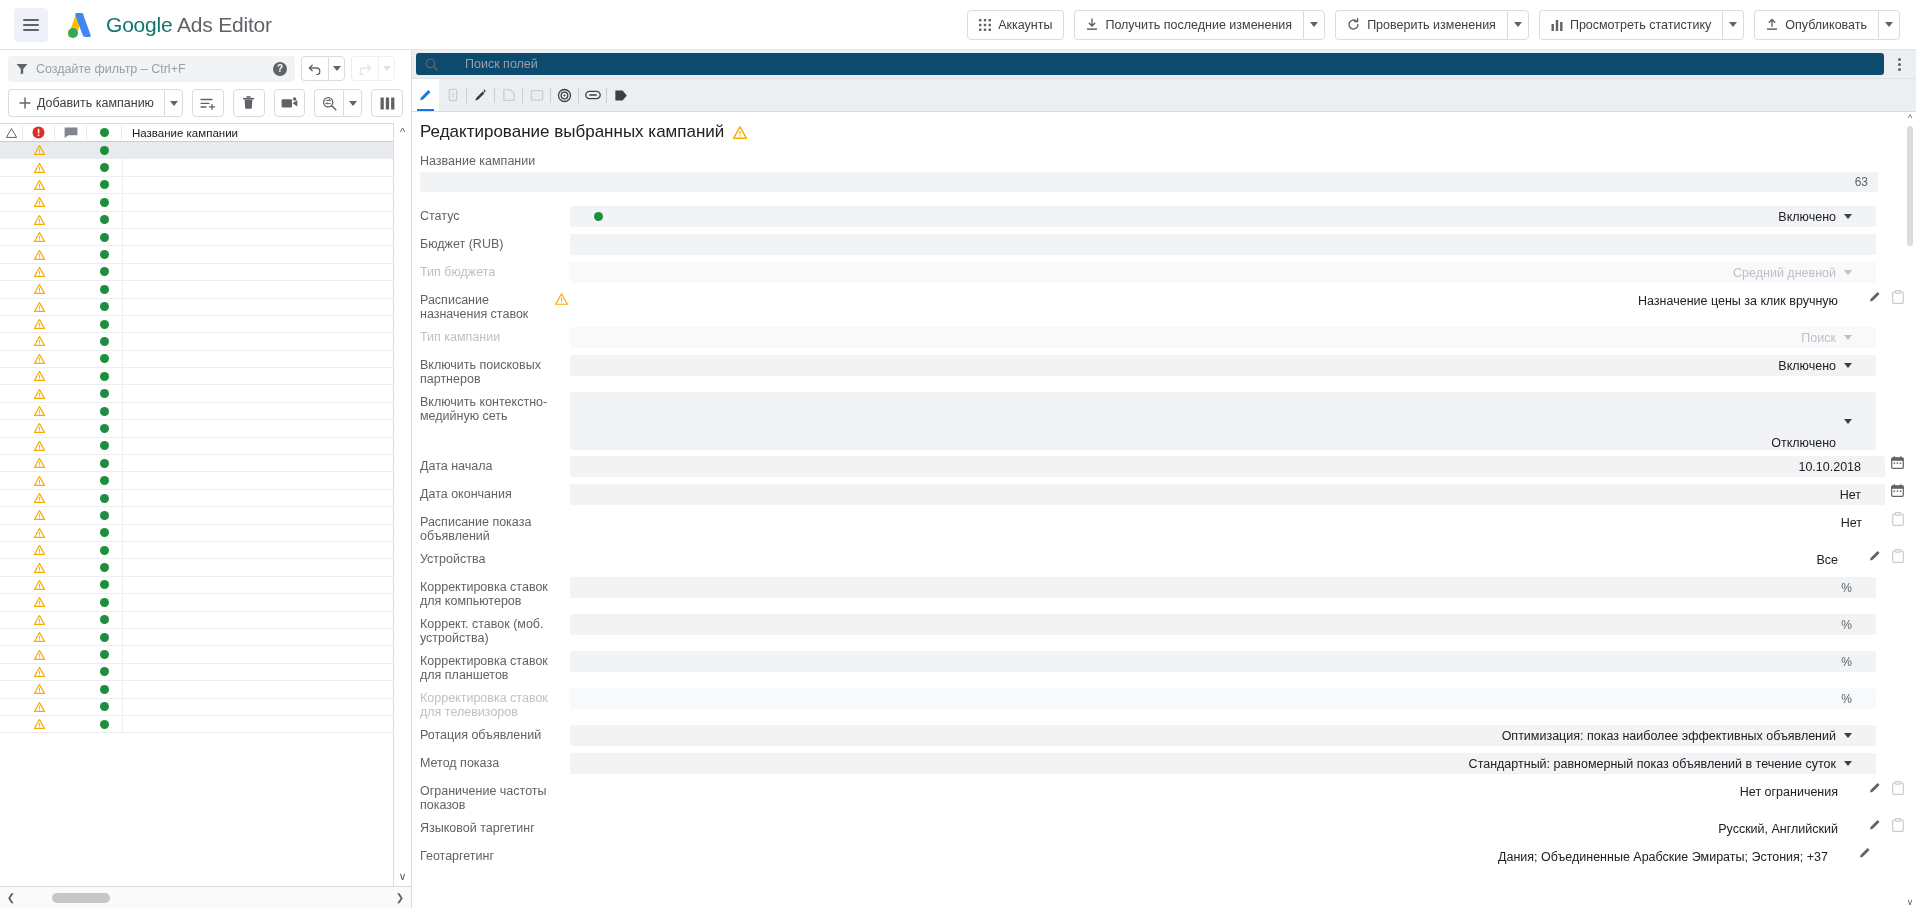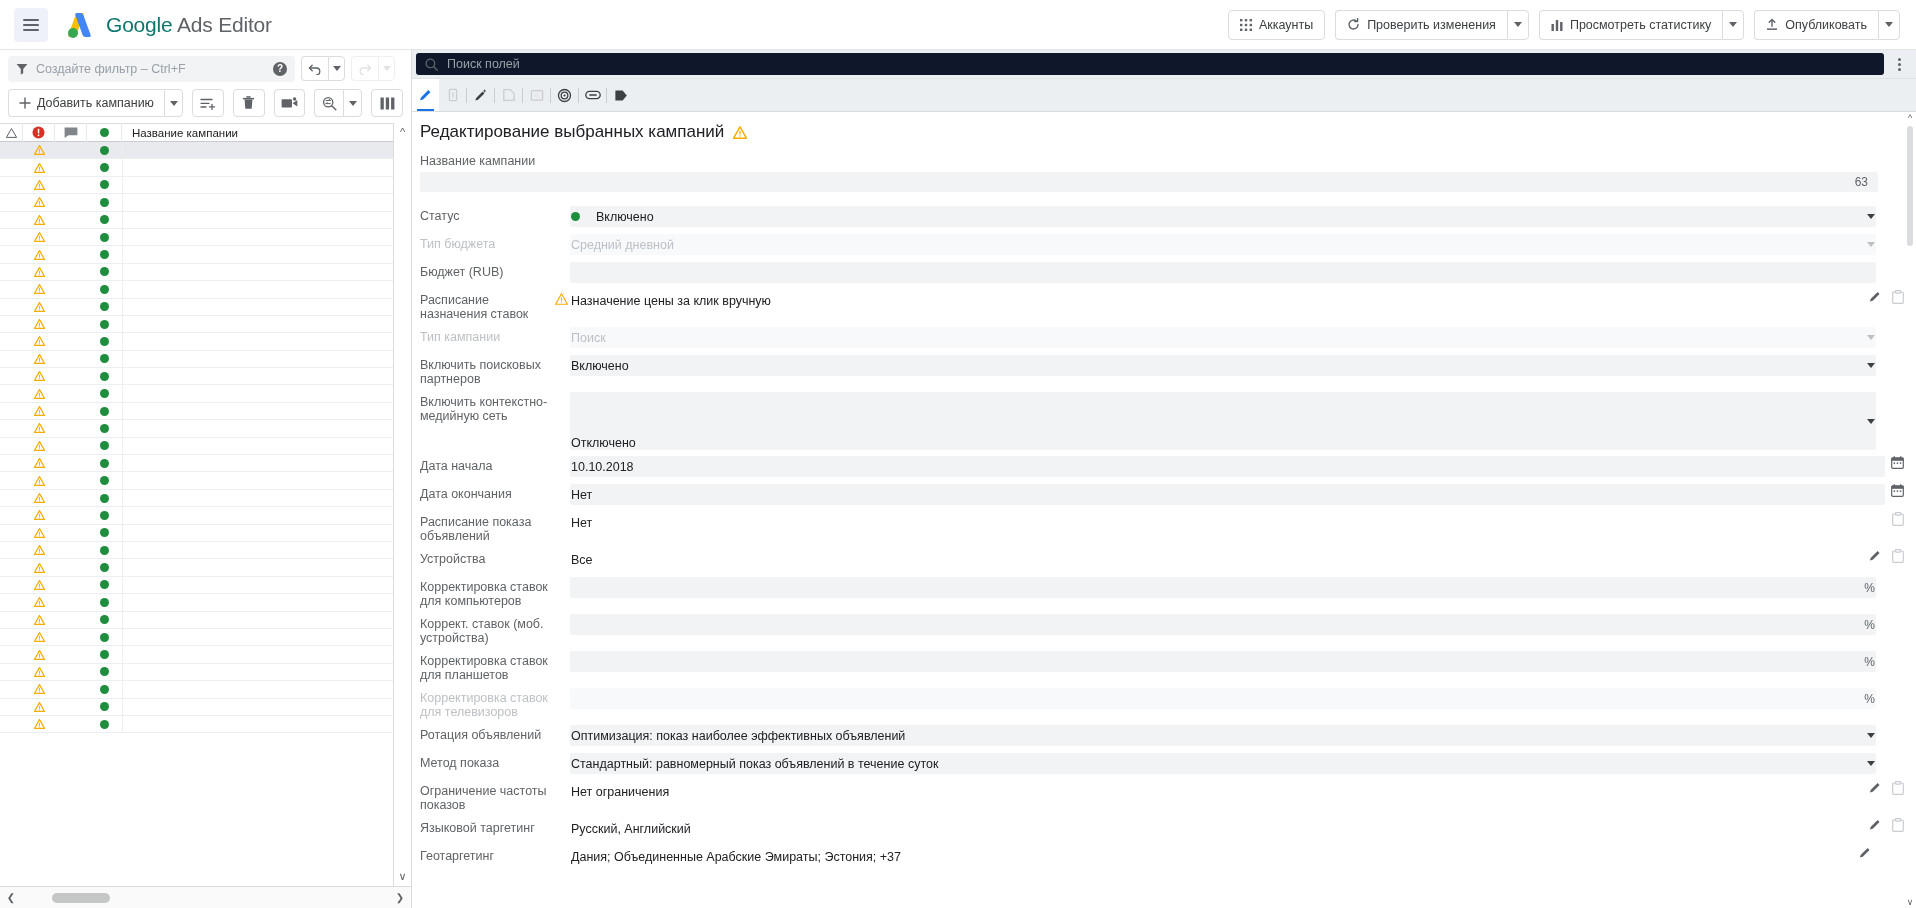--- a/index.html
+++ b/index.html
@@ -126,22 +126,22 @@
   .hs-track { flex:1 1 auto; height:12px; position:relative; }
   .hs-thumb { position:absolute; left:30px; width:58px; top:1px; height:10px; background:#c4c7c5; border-radius:5px; cursor:grab; }
 
   
   .rightpane { flex:1 1 auto; display:flex; flex-direction:column; min-width:0; background:#fff; }
   .searchrow {
     height:29px; flex:0 0 29px; display:flex; align-items:center;
     background:#eceff1; padding:0 8px 0 4px; gap:6px; border-bottom:1px solid #e0e3e6;
   }
   .searchbox {
-    flex:1 1 auto; height:22px; background:#0f172a; border-radius:3px;
-    display:flex; align-items:center; gap:9px; padding:0 9px; cursor:text;
+    flex:1 1 auto; height:22px; background:#0c4a6e; border-radius:3px;
+    display:flex; align-items:center; gap:27px; padding:0 9px; cursor:text;
   }
   .searchbox .ph { color:#9aa0a6; font-size:12.5px; }
   .kebab { width:18px;height:22px;display:flex;flex-direction:column;align-items:center;justify-content:center;gap:2px;cursor:pointer; }
   .kebab i { width:3px;height:3px;border-radius:50%;background:#5f6368;display:block; }
 
   .tabrow {
     height:33px; flex:0 0 33px; display:flex; align-items:stretch;
     background:#eceff1; border-bottom:1px solid #dadce0;
   }
   .tab {
@@ -163,21 +163,21 @@
     color:#5f6368; font-size:12px; position:relative;
   }
   .frow { display:flex; align-items:flex-start; min-height:22px; margin-bottom:6px; }
   .flabel {
     width:132px; flex:0 0 132px; padding-top:3px; color:#5f6368; font-size:12.5px; line-height:14px;
   }
   .flabel.dim { color:#bdc1c6; }
   .fwarn { width:18px; flex:0 0 18px; padding-top:3px; display:flex; justify-content:center; }
   .fvalbox {
     flex:1 1 auto; min-width:0; min-height:21px; display:flex; align-items:center;
-    padding:0 1px; font-size:12.5px; color:#202124; gap:8px; border-radius:2px;
+    padding:0 24px; font-size:12.5px; color:#202124; gap:8px; border-radius:2px;text-align:right;
   }
   .fvalbox.filled { background:#f1f3f4; }
   .fvalbox.light { background:#f8f9fa; color:#bdc1c6; }
   .fvalbox.plain { background:transparent; }
   .fctrls { flex:0 0 auto; display:flex; align-items:center; gap:10px; padding-left:6px; }
   .fcaret { width:0;height:0;border-left:4px solid transparent;border-right:4px solid transparent;border-top:5px solid #3c4043; }
   .fcaret.dim { border-top-color:#bdc1c6; }
   .pct { color:#5f6368; font-size:12px; }
   .trail { width:26px; flex:0 0 26px; display:flex; align-items:center; justify-content:center; }
 
@@ -224,20 +224,34 @@
                 <rect x="9.6" y="4.8" width="2.4" height="2.4"></rect>
                 <rect x="0" y="9.6" width="2.4" height="2.4"></rect>
                 <rect x="4.8" y="9.6" width="2.4" height="2.4"></rect>
                 <rect x="9.6" y="9.6" width="2.4" height="2.4"></rect>
               </g>
             </svg>
         </span>
         <span>Аккаунты</span>
       </div>
 
+      <div class="split">
+        <div class="tbtn">
+          <span class="ico">
+            <svg width="12" height="13" viewBox="0 0 12 13">
+                <path d="M6 1v6.2M3.2 5.2 6 8.1l2.8-2.9" stroke="#5f6368" stroke-width="1.4" fill="none" stroke-linecap="round" stroke-linejoin="round"></path>
+                <rect x="1" y="10.4" width="10" height="1.5" fill="#5f6368"></rect>
+              </svg>
+          </span>
+          <span>Получить последние изменения</span>
+        </div>
+        <div class="caretbtn">
+            <span class="caret"></span>
+          </div>
+      </div>
 
       <div class="split">
         <div class="tbtn">
           <span class="ico">
             <svg width="13" height="13" viewBox="0 0 13 13">
                 <path d="M11 6.5a4.5 4.5 0 1 1-1.5-3.35" stroke="#5f6368" stroke-width="1.4" fill="none" stroke-linecap="round"></path>
                 <path d="M10.6 0.6v2.9H7.7" stroke="#5f6368" stroke-width="1.4" fill="none" stroke-linecap="round" stroke-linejoin="round"></path>
               </svg>
           </span>
           <span>Проверить изменения</span>
@@ -1043,35 +1057,35 @@
                 <div class="fvalbox filled">
                   <span class="dot" style="margin-right: 8px;"></span>
                   <span style="flex: 1 1 auto; overflow: hidden; white-space: nowrap;">Включено</span>
                   <span class="fcaret"></span>
                 </div>
                 <div class="fctrls">
                   <span style="display: inline-block; width: 22px;"></span>
                 </div>
               </div>
               <div class="frow">
+                <div class="flabel">Бюджет (RUB)</div>
+                <div class="fwarn"></div>
+                <div class="fvalbox filled">
+                  <span style="flex: 1 1 auto; overflow: hidden; white-space: nowrap;"></span>
+                </div>
+                <div class="fctrls">
+                  <span style="display: inline-block; width: 22px;"></span>
+                </div>
+              </div>
+              <div class="frow">
                 <div class="flabel dim">Тип бюджета</div>
                 <div class="fwarn"></div>
                 <div class="fvalbox light">
                   <span style="flex: 1 1 auto; overflow: hidden; white-space: nowrap;">Средний дневной</span>
                   <span class="fcaret dim"></span>
-                </div>
-                <div class="fctrls">
-                  <span style="display: inline-block; width: 22px;"></span>
-                </div>
-              </div>
-              <div class="frow">
-                <div class="flabel">Бюджет (RUB)</div>
-                <div class="fwarn"></div>
-                <div class="fvalbox filled">
-                  <span style="flex: 1 1 auto; overflow: hidden; white-space: nowrap;"></span>
                 </div>
                 <div class="fctrls">
                   <span style="display: inline-block; width: 22px;"></span>
                 </div>
               </div>
               <div class="frow">
                 <div class="flabel">Расписание назначения ставок</div>
                 <div class="fwarn">
                   <svg width="13" height="12" viewBox="0 0 14 13">
                     <path d="M7 0.8 13.4 12.2H0.6z" fill="none" stroke="#f9ab00" stroke-width="1.3" stroke-linejoin="round"></path>

